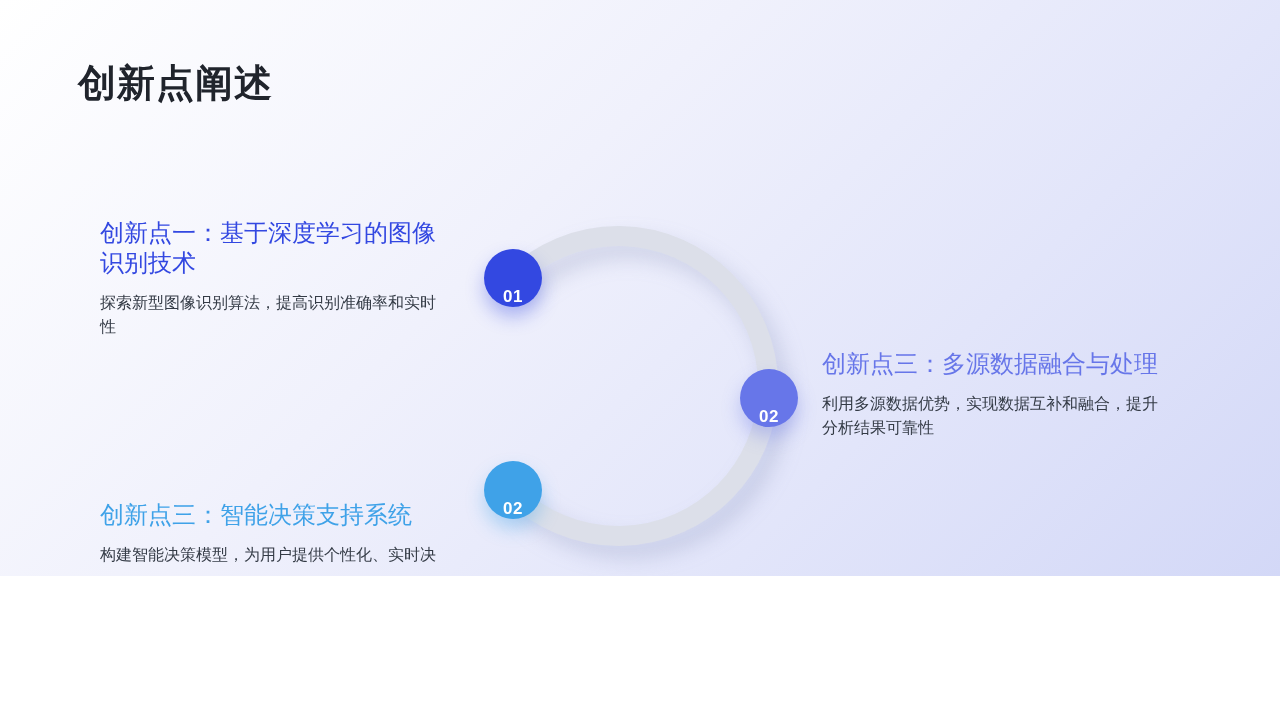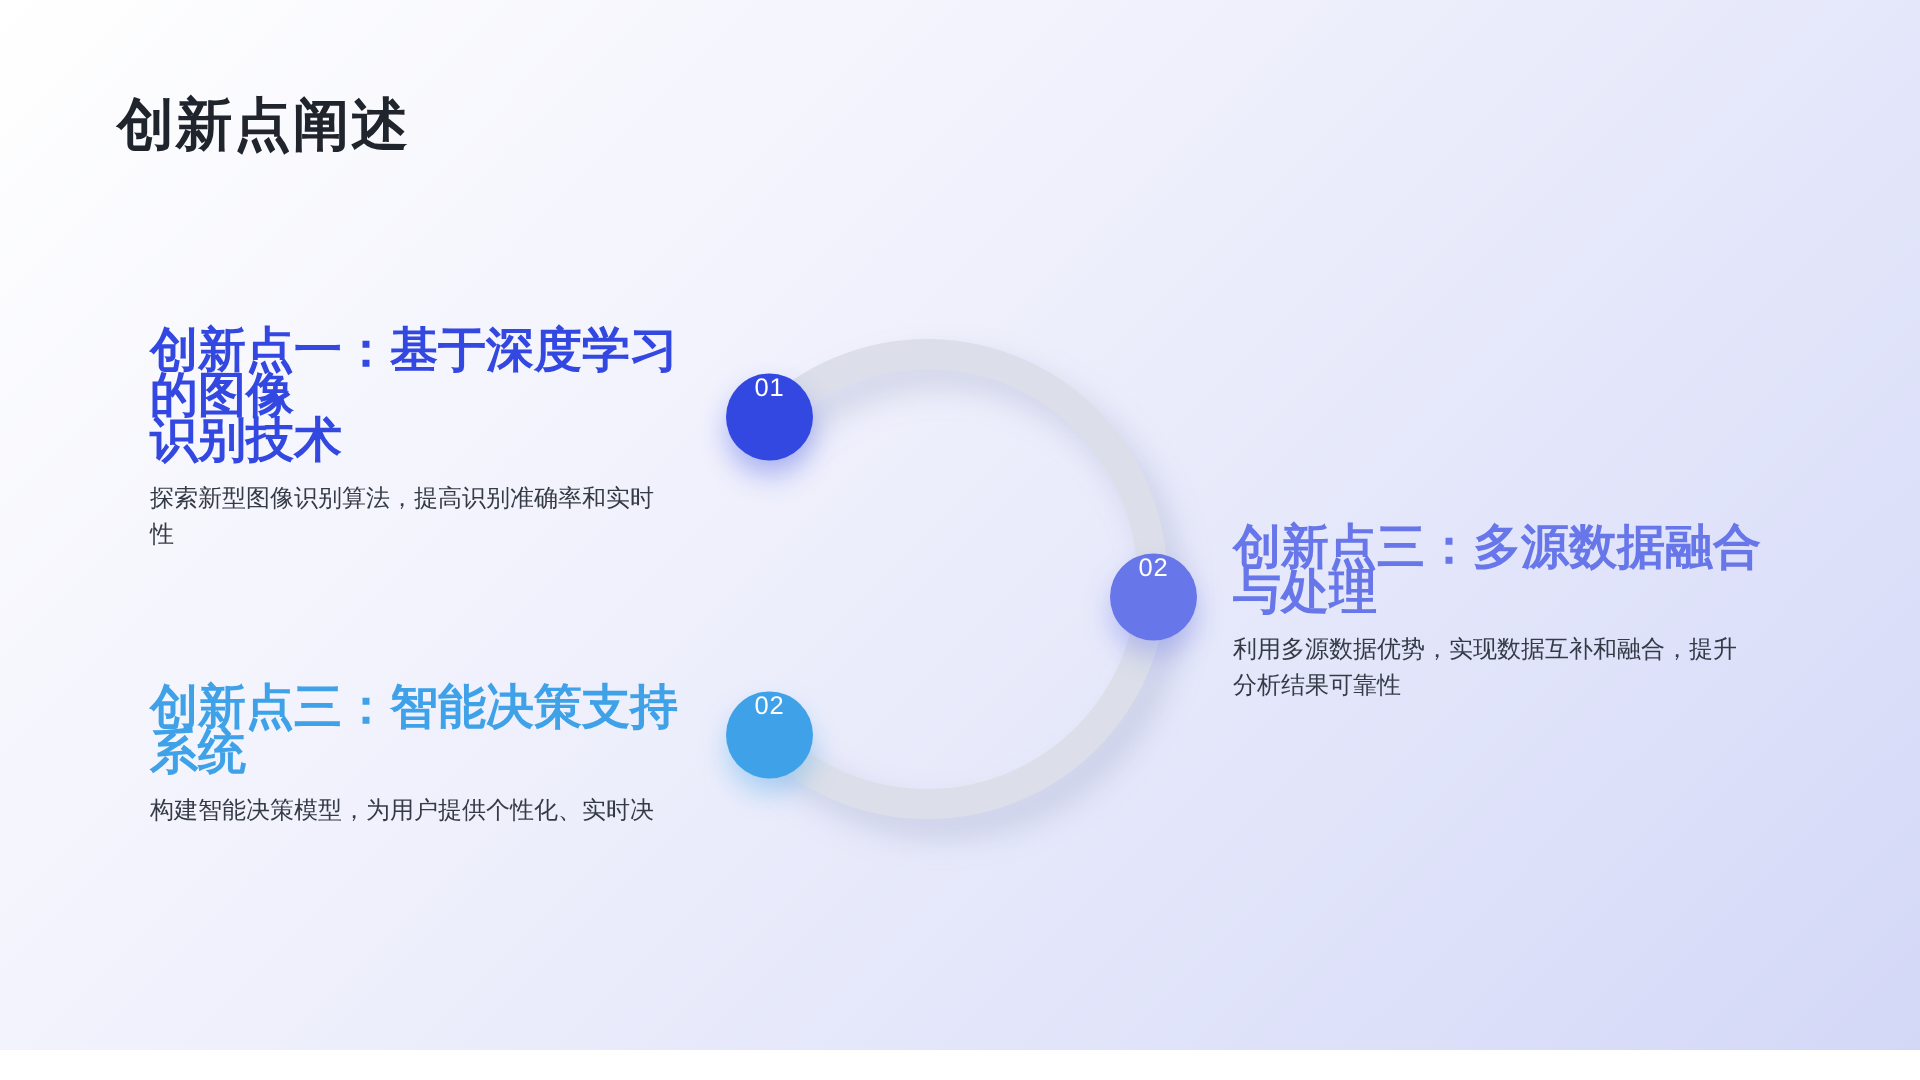--- a/index.html
+++ b/index.html
@@ -3,21 +3,21 @@
 <meta charset="utf-8">
 <style>
   html, body { margin: 0; padding: 0; }
   body {
     width: 1280px; height: 720px;
     font-family: "Liberation Sans", "DejaVu Sans", sans-serif;
     overflow: hidden;
   }
   .slide {
     position: relative;
-    width: 1280px; height: 700px;
+    width: 1280px; height: 576px;
     background: linear-gradient(135deg, #ffffff 0%, #f0f1fc 40%, #e2e5fa 70%, #d3d8f7 100%);
     overflow: hidden;
   }
   .slide-title {
     position: absolute;
     left: 78px; top: 58px;
     font-size: 38px;
     font-weight: 800;
     color: #20242c;
     letter-spacing: 1px;
@@ -29,45 +29,45 @@
     pointer-events: none;
   }
   .ring-arc {
     filter: drop-shadow(10px 12px 10px rgba(110, 122, 170, 0.25));
   }
   .step-badge {
     position: absolute;
     width: 58px; height: 58px;
     border-radius: 50%;
     display: flex;
-    align-items: flex-start;
+    align-items: flex-end;
     justify-content: center;
     color: #ffffff;
     font-size: 17px;
-    font-weight: 400;
+    font-weight: 700;
     letter-spacing: 0.5px;
   }
   .badge-1 { left: 484px; top: 249px; background: #3348e1; box-shadow: 0 10px 18px rgba(51, 72, 225, 0.35); }
   .badge-2 { left: 740px; top: 369px; background: #6776e9; box-shadow: 0 10px 18px rgba(103, 118, 233, 0.35); }
   .badge-3 { left: 484px; top: 461px; background: #3fa2e8; box-shadow: 0 10px 18px rgba(63, 162, 232, 0.35); }
   .block {
     position: absolute;
   }
   .block-1 { left: 100px; top: 218px; width: 356px; }
   .block-2 { left: 822px; top: 349px; width: 372px; }
   .block-3 { left: 100px; top: 456px; width: 372px; }
   .block-title {
-    font-size: 32px;
-    font-weight: 700;
+    font-size: 24px;
+    font-weight: 400;
     line-height: 30px;
     margin-bottom: 13px;
   }
   .block-1 .block-title { color: #3348e1; }
   .block-2 .block-title { color: #6776e9; }
-  .block-3 .block-title { color: #3fa2e8; }
+  .block-3 .block-title { color: #3fa2e8; margin-top: 44px; }
   .block-body {
     font-size: 16px;
     line-height: 24px;
     color: #343b46;
   }
 </style>
 </head>
 <body>
 
 <div class="slide">

